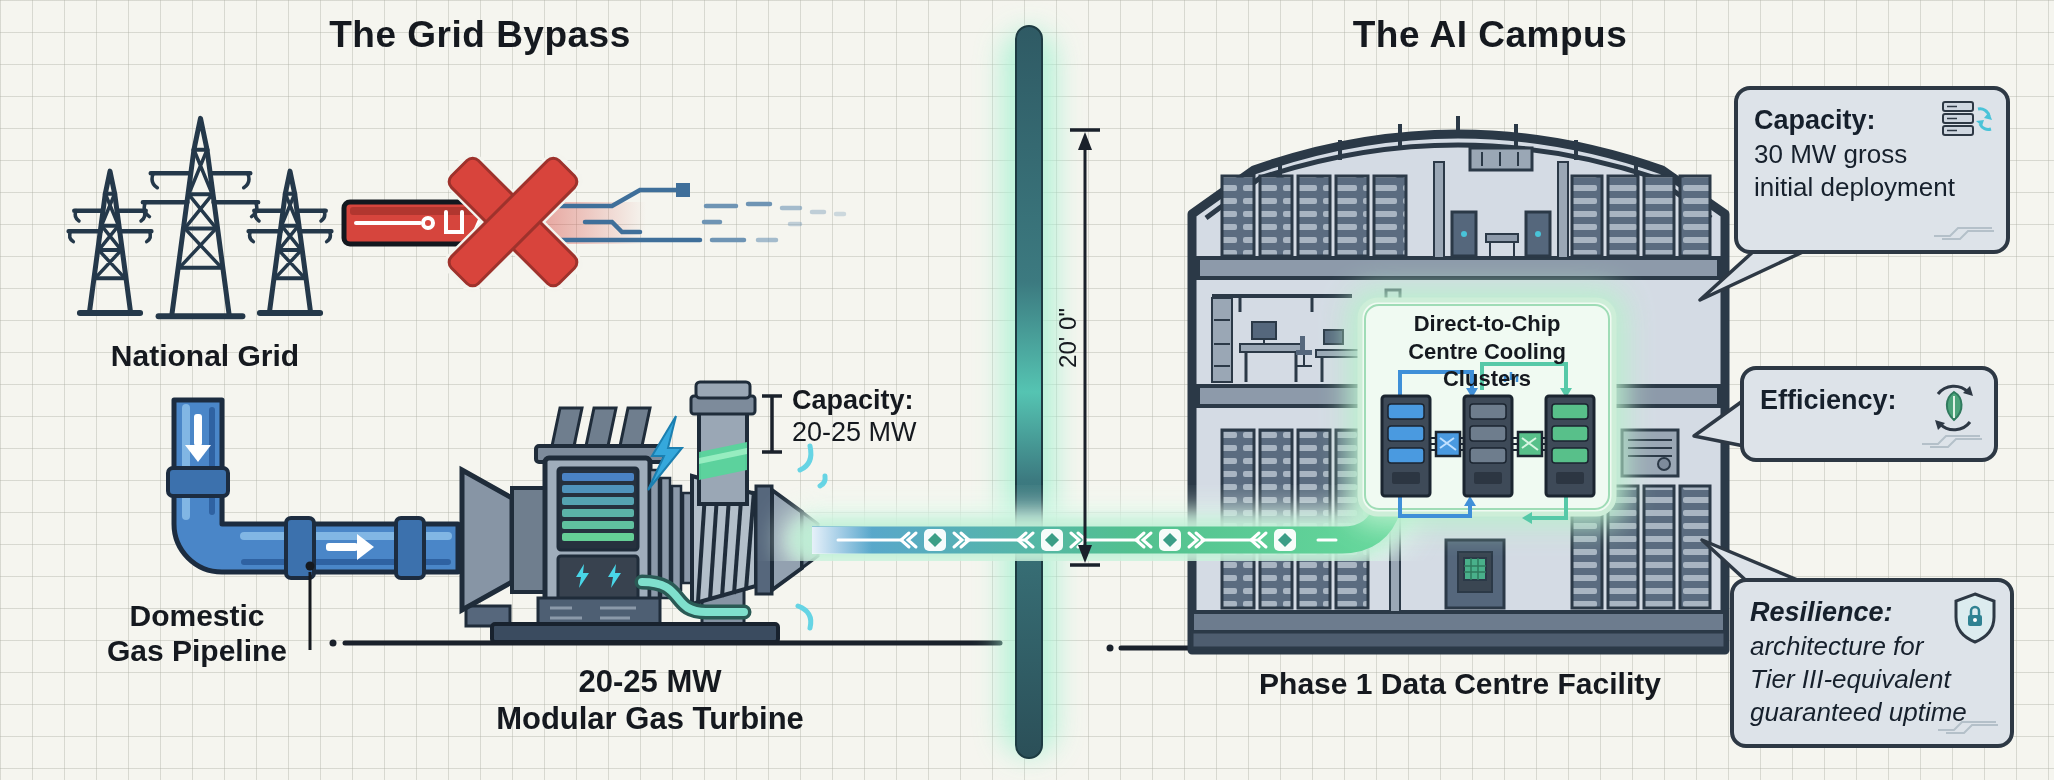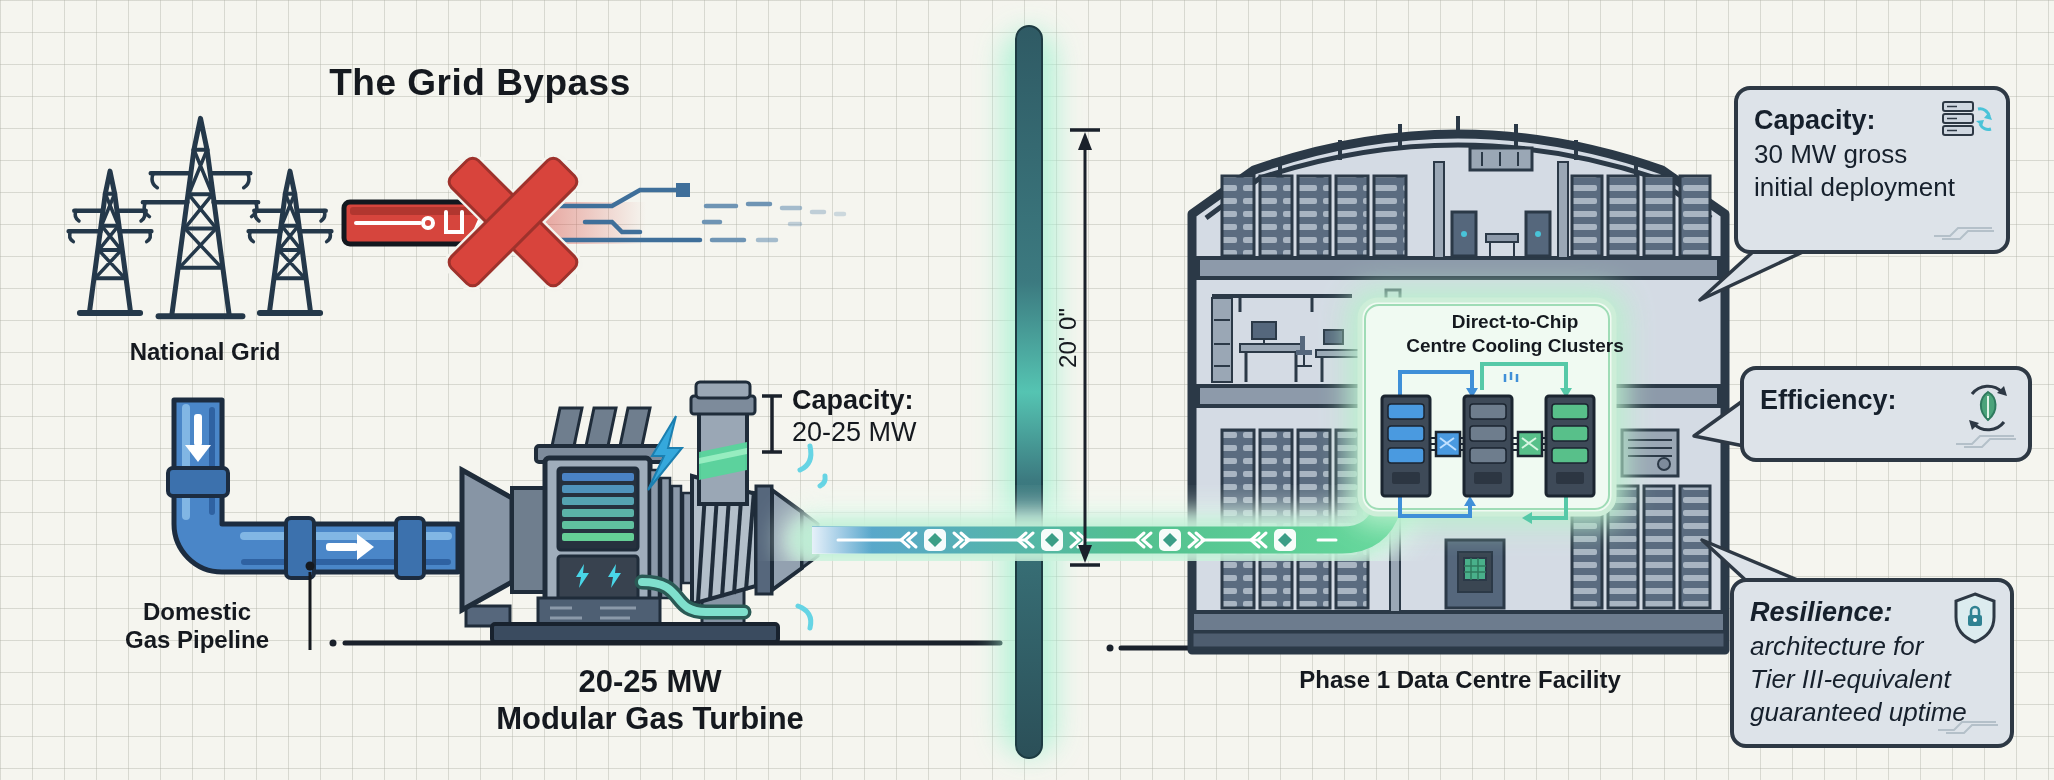--- a/index.html
+++ b/index.html
@@ -9,25 +9,25 @@
     background-image:
       linear-gradient(rgba(176,178,166,.42) 1px, transparent 1px),
       linear-gradient(90deg, rgba(176,178,166,.42) 1px, transparent 1px);
     background-size:32px 32px;
     font-family:"Liberation Sans","DejaVu Sans",sans-serif;
     color:#15191f;
   }
   .scene{position:absolute;left:0;top:0;}
   .lbl{position:absolute;color:#15191f;}
   .title{font-size:37px;font-weight:700;text-align:center;letter-spacing:.5px;}
-  .biglbl{font-size:24px;font-weight:700;text-align:center;line-height:1.18;}
+  .biglbl{font-size:30px;font-weight:700;text-align:center;line-height:1.18;}
   .anno-title{font-size:27px;font-weight:700;line-height:1.2;}
   .anno-val{font-size:27px;font-weight:400;line-height:1.2;}
   .dimlbl{font-size:24px;font-weight:400;text-align:center;transform:rotate(-90deg);}
-  .panel-title{font-size:19px;font-weight:700;text-align:center;line-height:1.25;margin-left:28px;}
+  .panel-title{font-size:22px;font-weight:700;text-align:center;line-height:1.25;}
   .callout{
     position:absolute;background:#dde3e9;border:4px solid #2d3844;border-radius:16px;
     padding:14px 16px;box-sizing:border-box;color:#16202c;
   }
   .callout .c-title{font-size:27px;font-weight:700;line-height:1.25;}
   .callout .c-line{font-size:26px;font-weight:400;line-height:1.28;}
   .callout .icon{position:absolute;top:10px;right:12px;}
   .callout .circuit{position:absolute;bottom:6px;right:10px;opacity:.55;}
 </style>
 </head>
@@ -376,21 +376,22 @@
     </g>
   </g>
 
   <g fill="#dde3e9" stroke="#2d3844" stroke-width="3.5" stroke-linejoin="round">
     <polygon points="1755,250 1807,250 1700,300"></polygon>
     <polygon points="1744,400 1744,446 1694,436"></polygon>
     <polygon points="1752,586 1812,586 1702,540"></polygon>
   </g>
 </svg>
 
-<div class="lbl title" style="left:240px;top:14px;width:480px;margin-top:48px;">The Grid Bypass</div>
+<div class="lbl title" style="left:240px;top:14px;width:480px;">The Grid Bypass</div>
+<div class="lbl title" style="left:1270px;top:14px;width:440px;">The AI Campus</div>
 
 <div class="lbl biglbl" style="left:70px;top:338px;width:270px;">National Grid</div>
 
 <div class="lbl biglbl" style="left:92px;top:598px;width:210px;">
   <div>Domestic</div>
   <div>Gas Pipeline</div>
 </div>
 
 <div class="lbl" style="left:792px;top:384px;width:220px;">
   <div class="anno-title">Capacity:</div>
@@ -434,21 +435,21 @@
   <span class="circuit">
     <svg width="64" height="24" viewBox="0 0 64 24">
           <g fill="none" stroke="#93a5b0" stroke-width="2">
             <path d="M2,20 h16 l8,-8 h34"></path>
             <path d="M10,23 h18 l8,-8 h26"></path>
           </g>
         </svg>
   </span>
 </div>
 
-<div class="callout" style="left:1740px;top:366px;width:292px;min-height:96px;">
+<div class="callout" style="left:1740px;top:366px;width:258px;min-height:96px;">
   <div class="c-title">Efficiency:</div>
   <span class="icon">
     <svg width="56" height="56" viewBox="0 0 56 56">
       <g fill="none" stroke="#2d3844" stroke-width="3">
         <path d="M12,14 a20,20 0 0 1 30,-2"></path>
             <path d="M44,42 a20,20 0 0 1 -30,2"></path>
       </g>
       <polygon points="44,6 47,16 37,13" fill="#2d3844"></polygon>
       <polygon points="12,50 9,40 19,43" fill="#2d3844"></polygon>
       <path d="M28,12 C37,17 39,31 28,40 C18,31 19,18 28,12 Z" fill="#4ba37a" stroke="#2f7a5e" stroke-width="2"></path>

